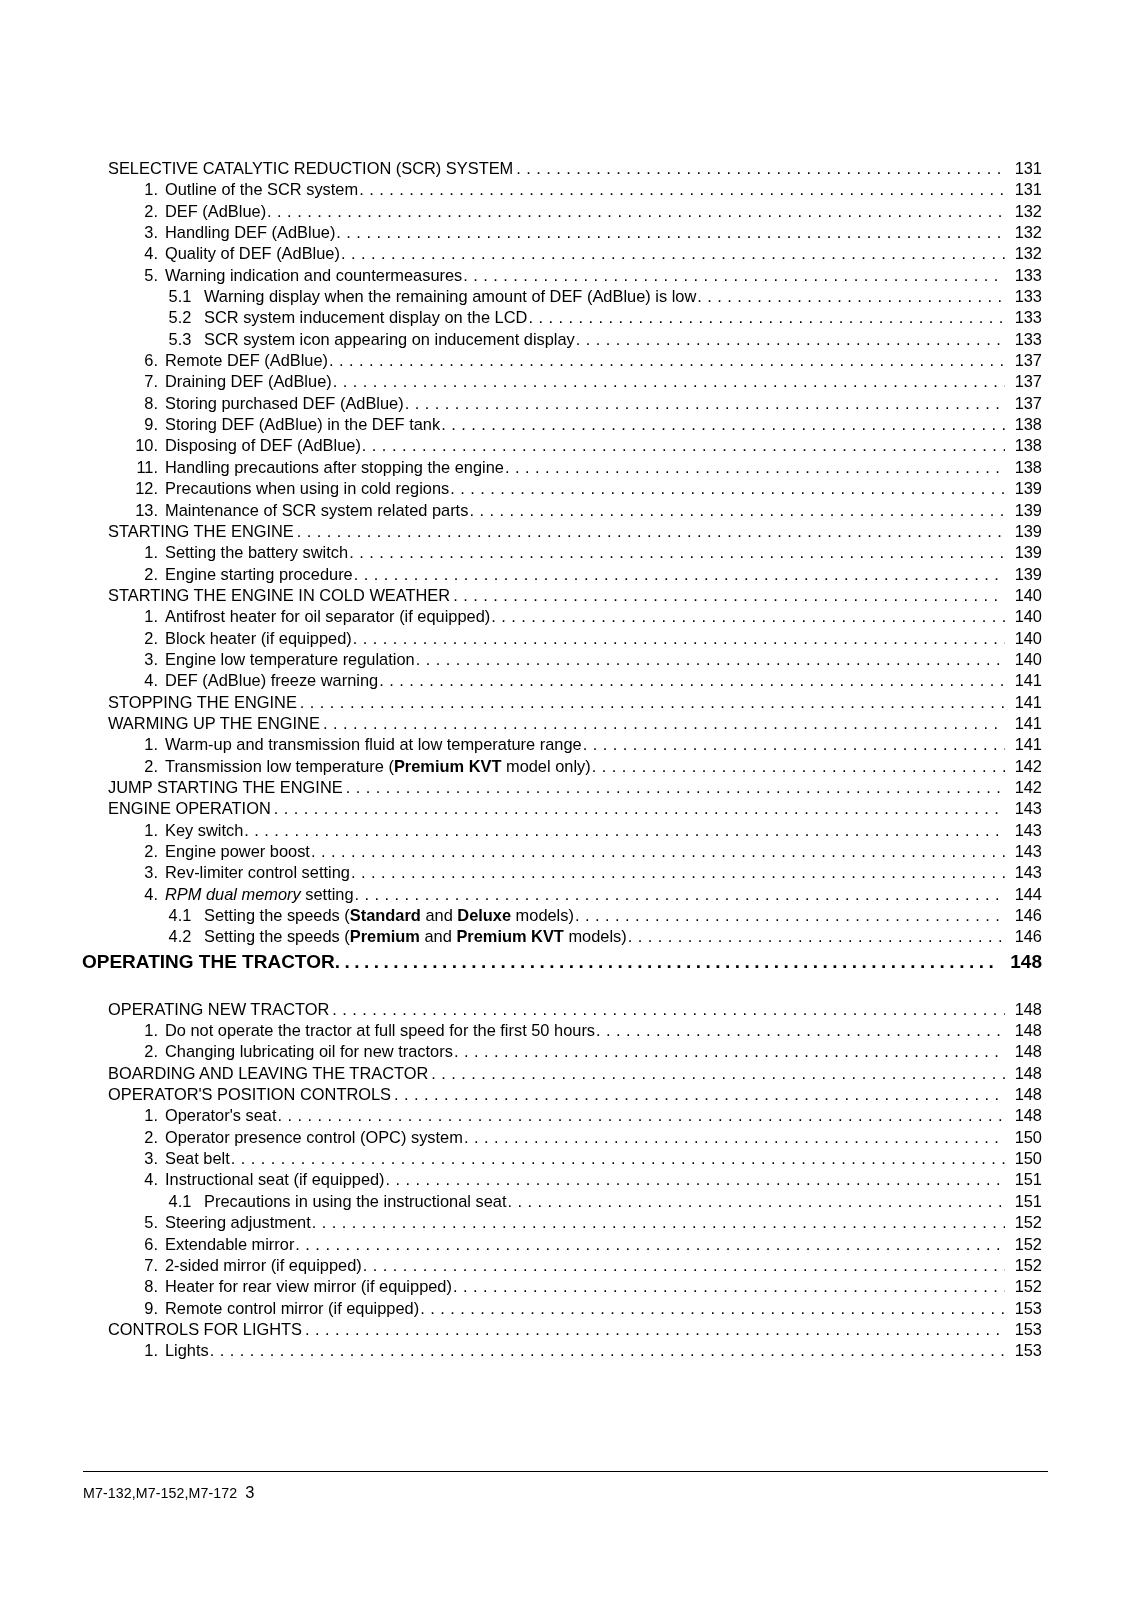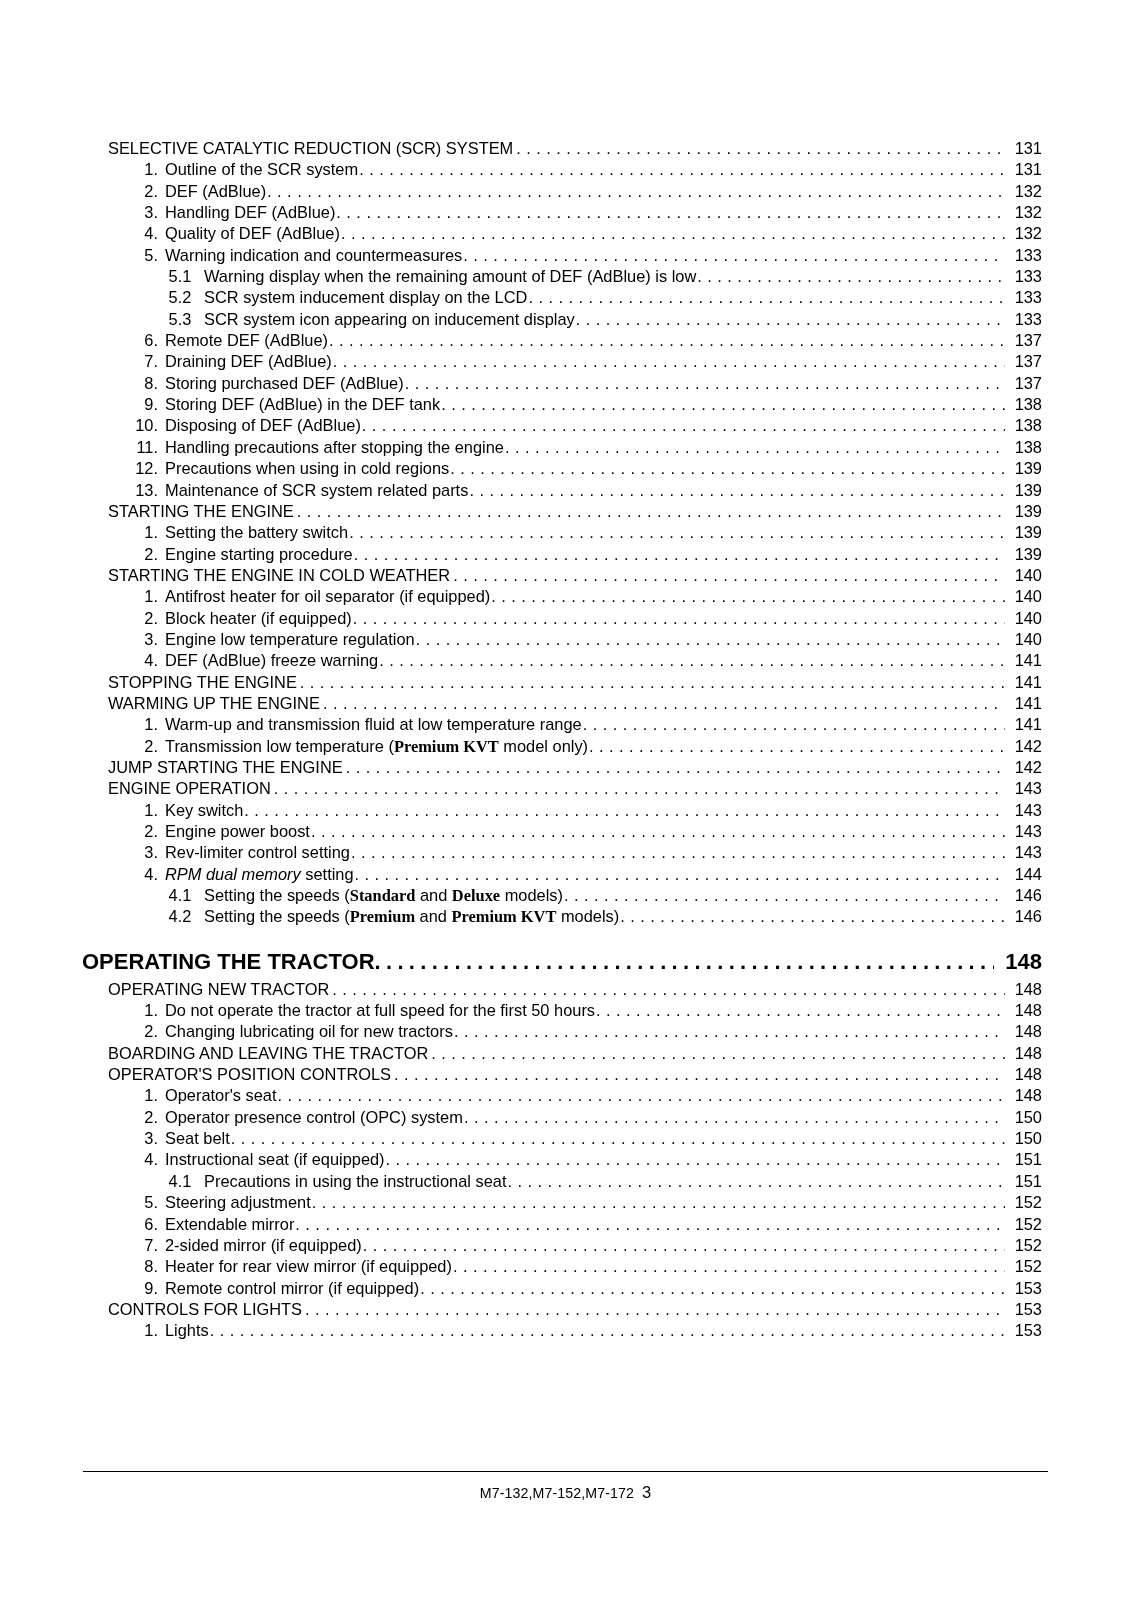--- a/index.html
+++ b/index.html
@@ -32,20 +32,21 @@
     line-height: 21.35px;
     white-space: nowrap;
   }
   .row .num {
     flex: 0 0 auto;
     text-align: right;
     padding-right: 7px;
   }
   .row .title {
     flex: 0 0 auto;
+    margin-top: 20px;
   }
   .row .leader {
     flex: 1 1 auto;
     overflow: hidden;
     margin: 0 1px;
     position: relative;
   }
   .row .leader::after {
     content: ". . . . . . . . . . . . . . . . . . . . . . . . . . . . . . . . . . . . . . . . . . . . . . . . . . . . . . . . . . . . . . . . . . . . . . . . . . . . . . . . . . . . . . . . . . . . . . . . . . . . . . . . . . . . . . . . . . . . . . . . . . . . . . . . . . . . . . . . . . . . . . . . . . . . . . . . . . . . . . . . . . . . . . . . . . . . . . . . . . . . . . . . . . . . . . . . . . . . . . . . . . . . . . . . . . . .";
     letter-spacing: 0.45px;
@@ -78,21 +79,21 @@
     padding-left: 165px;
     padding-right: 89px;
   }
   .lvl-2 .num { min-width: 30px; text-align: center; padding-right: 9px; }
 
   
   .chapter {
     display: flex;
     align-items: baseline;
     height: 34px;
-    font-size: 22px;
+    font-size: 19px;
     line-height: 34px;
     font-weight: bold;
     white-space: nowrap;
     padding-left: 82px;
     padding-right: 89px;
     margin-top: 7px;
   }
   .chapter .title { flex: 0 0 auto; }
   .chapter .leader {
     flex: 1 1 auto;
@@ -106,38 +107,38 @@
   }
   .chapter .pg {
     flex: 0 0 auto;
     text-align: right;
     min-width: 48px;
   }
 
   .gap { height: 10px; }
 
   i.it { font-style: italic; }
-  b.bd { font-weight: bold; font-family: Liberation Serif, serif; }
+  b.bd { font-weight: bold; }
 
   
   #footer-rule {
     position: absolute;
     left: 83px;
     top: 1471px;
     width: 965px;
     height: 0;
     border-top: 1.6px solid #000000;
   }
   #footer {
     position: absolute;
     left: 83px;
     top: 1482px;
     width: 965px;
     display: flex;
-    justify-content: center;
+    justify-content: flex-start;
     align-items: baseline;
     font-size: 14.2px;
     line-height: 20px;
     gap: 8px;
   }
   #footer .left { letter-spacing: 0.1px; }
   #footer .right { font-size: 16.5px; }
 </style>
 </head>
 <body>

